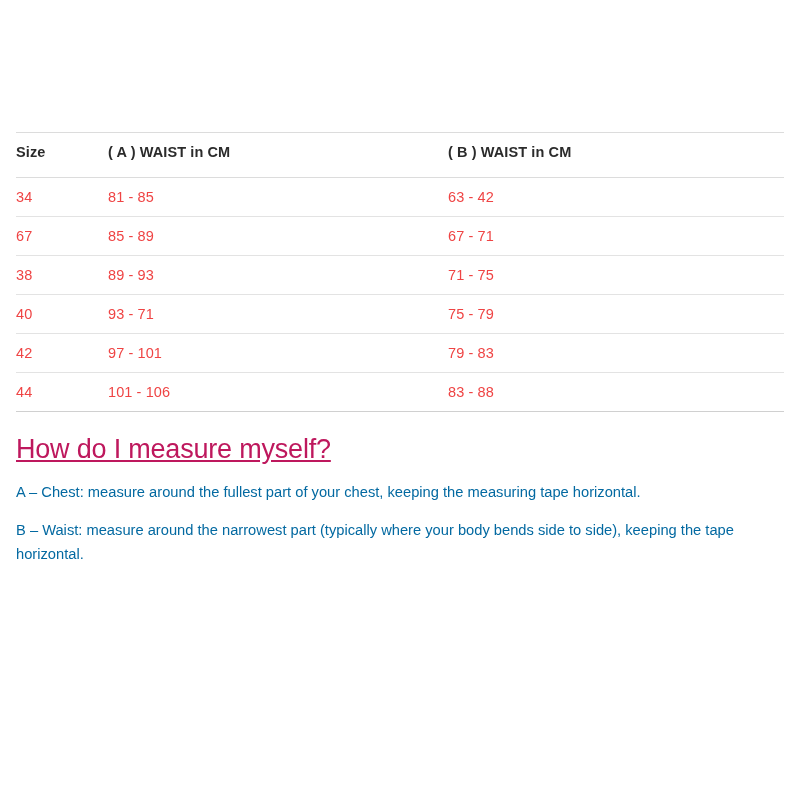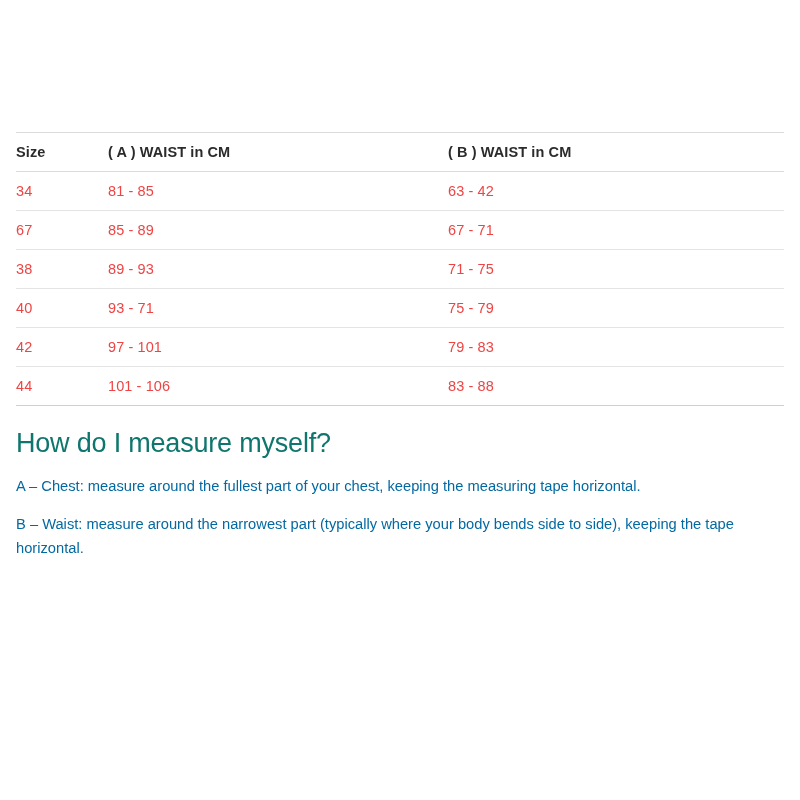--- a/index.html
+++ b/index.html
@@ -29,42 +29,43 @@
   }
   .size-table col.c-size { width: 92px; }
   .size-table col.c-chest { width: 340px; }
   .size-table col.c-waist { width: 336px; }
 
   .size-table thead th {
     text-align: left;
     font-size: 14.5px;
     font-weight: bold;
     color: #2b2b2b;
-    padding: 0 0 11px 0;
+    padding: 0 0 17px 0;
     border-bottom: 1px solid #dcdcdc;
     border-top: 1px solid #dcdcdc;
     padding-top: 11px;
     letter-spacing: 0.1px;
   }
   .size-table tbody td {
     font-size: 14.5px;
     color: #ef4444;
     padding: 11px 0 11px 0;
     border-bottom: 1px solid #e3e3e3;
     letter-spacing: 0.1px;
   }
   .size-table tbody tr:last-child td {
     border-bottom: 1px solid #d0d0d0;
   }
   .heading {
     font-size: 27px;
     font-weight: normal;
-    color: #0f766e;
+    color: #be185d;
     margin: 22px 0 16px 0;
     letter-spacing: -0.2px;
+    text-decoration: underline;
   }
   .para {
     font-size: 14.7px;
     line-height: 1.62;
     color: #0369a1;
     margin: 0 0 14px 0;
     max-width: 745px;
   }
 </style>
 </head>

